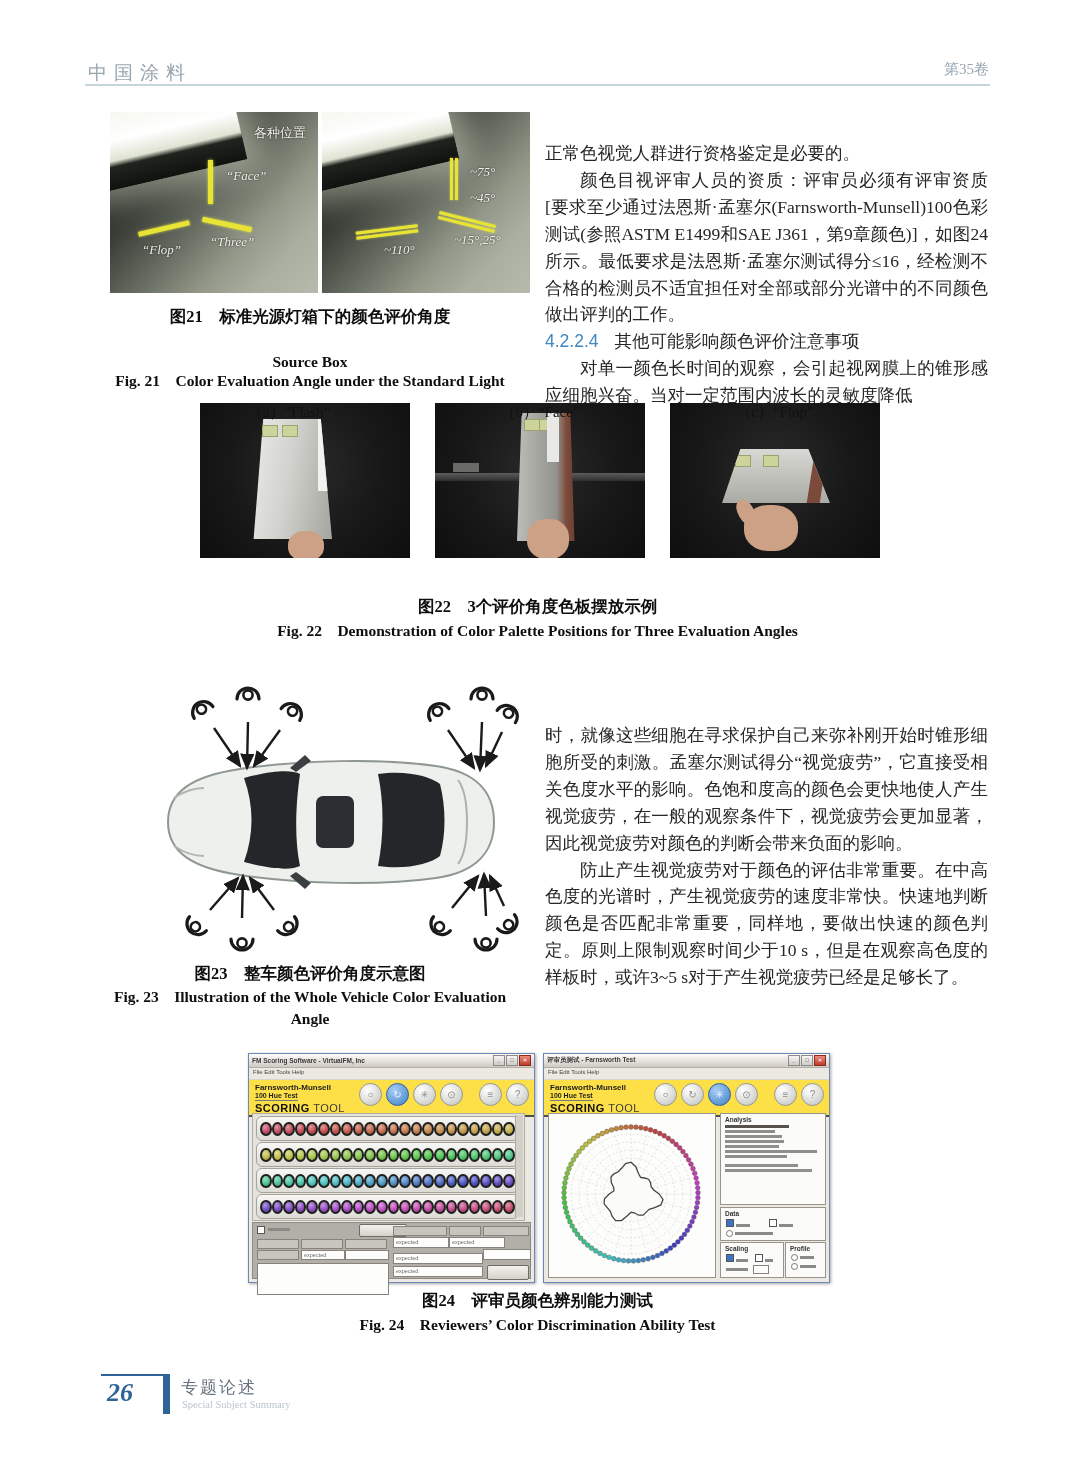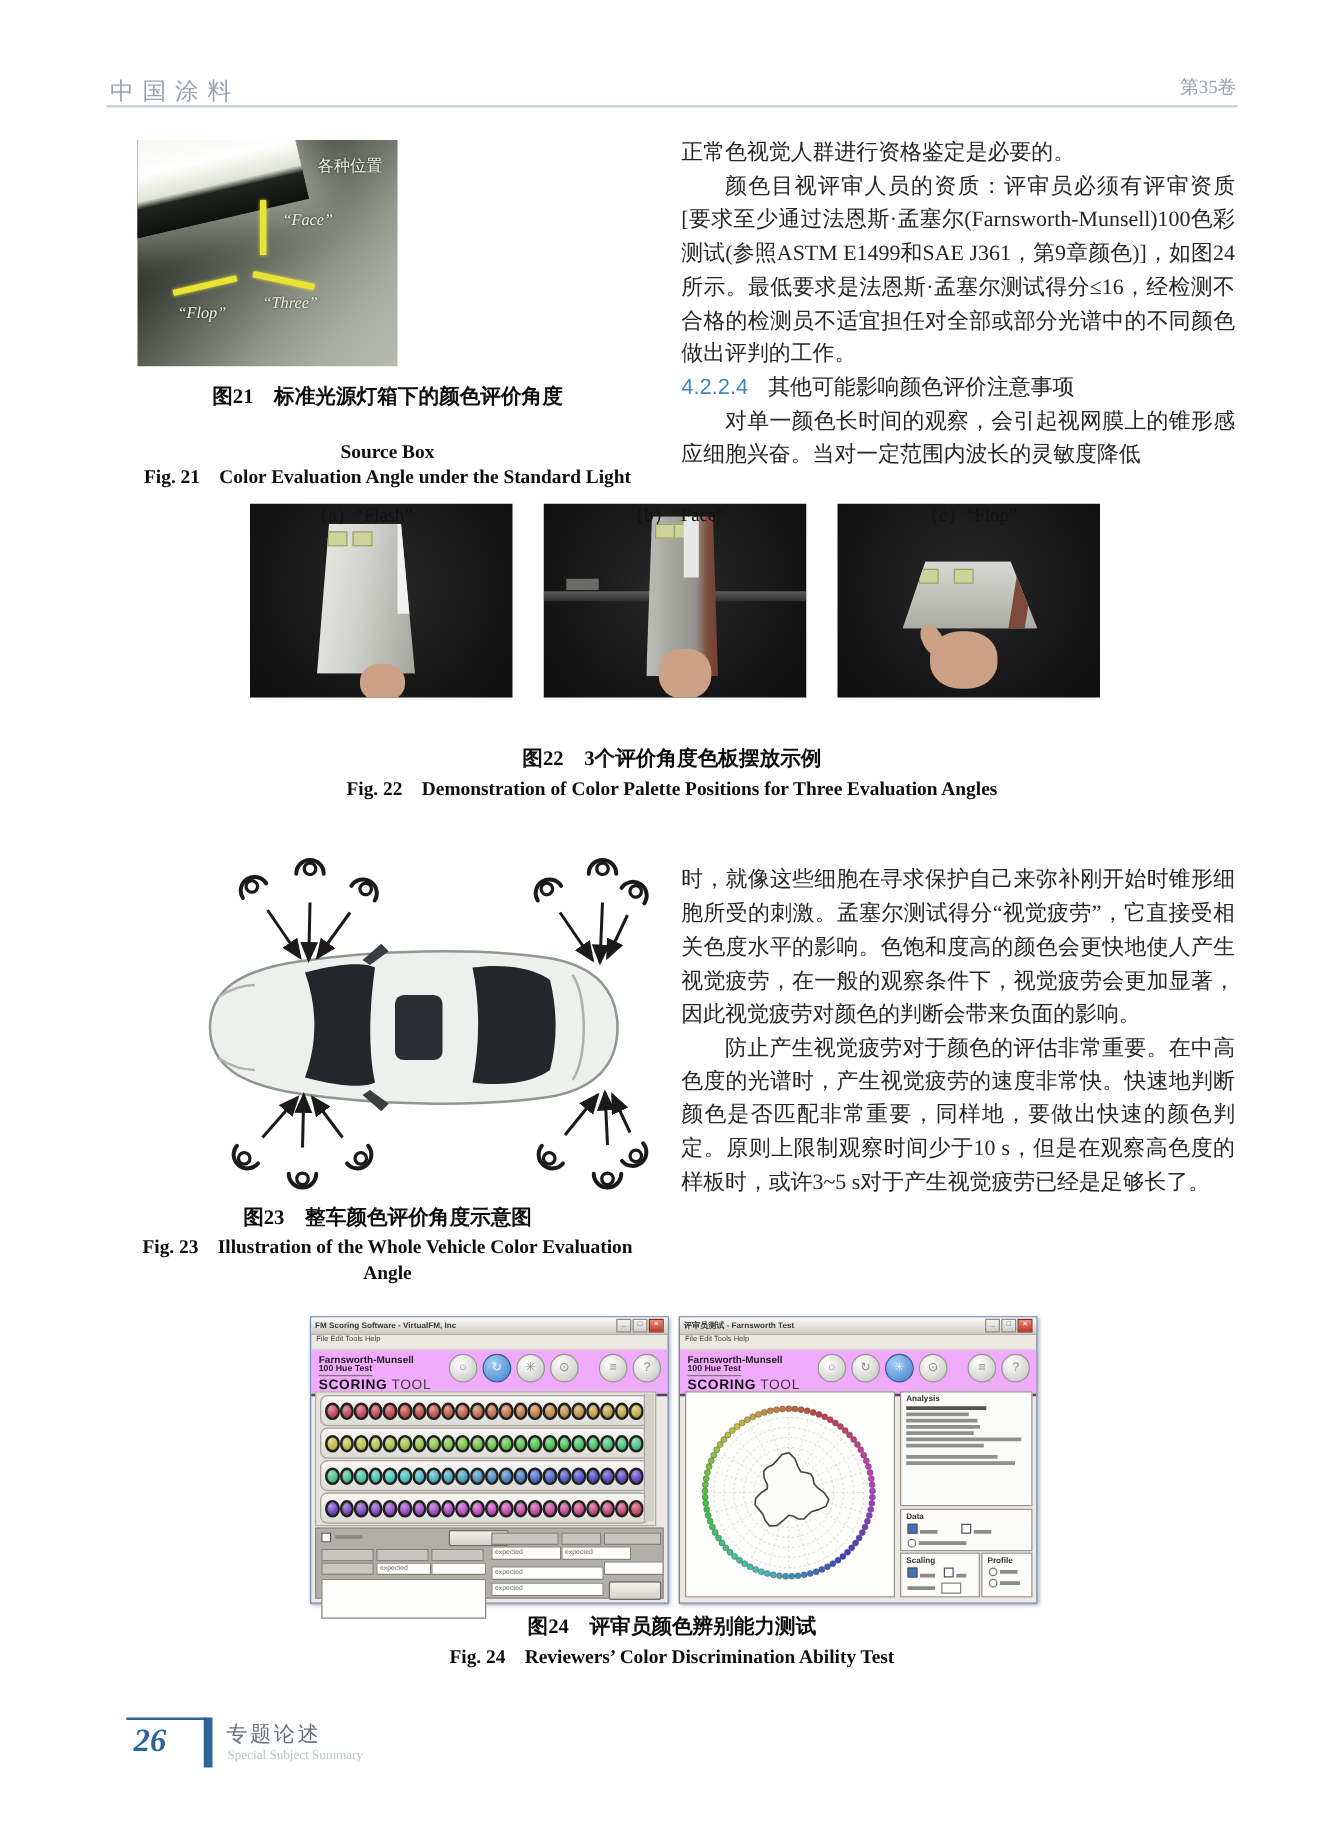--- a/index.html
+++ b/index.html
@@ -6,21 +6,21 @@
   .page{position:relative;width:1075px;height:1459px;background:#fff;overflow:hidden;
         font-family:"Liberation Serif",serif;color:#2b2b2b;}
   .abs{position:absolute;}
 
   
   .hd-journal{left:88px;top:60px;font-size:19px;color:#98a6af;letter-spacing:7px;}
   .hd-vol{right:86px;top:60px;font-size:15px;color:#98a6af;}
   .hd-rule{left:85px;top:84px;width:905px;height:2px;background:#c6d4dc;}
 
   
-  .rc{left:545px;width:443px;text-align:justify;font-size:17.5px;line-height:26.9px;color:#262626;}
+  .rc{left:545px;width:443px;text-align:justify;font-size:17.5px;line-height:26.9px;color:#262626;margin-top:32px;}
   .rc p{margin:0;}
   .ind{text-indent:2em;}
   .sec-line{font-size:17.5px;line-height:27px;}
   .sec-num{color:#3f87c3;margin-right:16px;font-family:"Liberation Sans",sans-serif;}
 
   
   .cap-cn{font-size:16.5px;font-weight:bold;color:#0e0e0e;text-align:center;}
   .cap-en{font-size:15.5px;font-weight:bold;color:#0e0e0e;text-align:center;}
 
   
@@ -51,21 +51,21 @@
   
   .win{position:absolute;width:285px;height:228px;background:#ece9e2;border:1px solid #6f87b8;
     box-shadow:1px 1px 3px rgba(0,0,0,.35);font-family:"Liberation Sans",sans-serif;}
   .tbar{height:13px;background:linear-gradient(#fcfcfa,#cfcbc2);border-bottom:1px solid #b3afa6;
     display:flex;align-items:center;padding:0 3px;font-size:6.5px;color:#3a3a3a;font-weight:bold;}
   .tbtns{margin-left:auto;display:flex;gap:1px;}
   .tb{width:10px;height:9px;border:1px solid #8b8b8b;background:linear-gradient(#f6f6f4,#cfccc5);
     font-size:6px;line-height:8px;text-align:center;color:#555;}
   .tb.close{background:linear-gradient(#ea8d7e,#bf3a2b);color:#fff;border-color:#8d2a1f;}
   .mbar{height:9px;font-size:6px;color:#444;padding:1px 4px;border-bottom:1px solid #d9d5cc;}
-  .whead{position:relative;height:35px;border-bottom:2px solid #4d4d4d;background:#f0abfc;}
+  .whead{position:relative;height:35px;border-bottom:2px solid #4d4d4d;background:#fde047;}
   .prod1{position:absolute;left:6px;top:3px;font-size:8px;font-weight:bold;color:#1d1d1d;}
   .prod2{position:absolute;left:6px;top:12px;font-size:7px;font-weight:bold;color:#1d1d1d;
     border-bottom:1px solid #777;padding-bottom:1px;}
   .stool{position:absolute;left:6px;top:22px;font-size:11px;color:#101010;letter-spacing:.5px;}
   .stool b{font-weight:bold;} .stool span{font-weight:normal;color:#3c3c3c;}
   .icons{position:absolute;right:5px;top:3px;display:flex;gap:4px;}
   .icons .gap{width:8px;}
   .icn{width:21px;height:21px;border-radius:50%;border:1px solid #979792;
     background:radial-gradient(circle at 35% 30%,#ffffff,#d6d6d2 65%,#bcbcb8);
     font-size:10px;line-height:21px;text-align:center;color:#8e8e8a;}
@@ -113,20 +113,39 @@
 
   <div class="photo21" style="left:110px;top:112px;">
     <div class="lamp"></div>
     <div class="plab" style="right:12px;top:12px;font-style:normal;">各种位置</div>
     <div class="ybar" style="left:98px;top:48px;width:5px;height:44px;"></div>
     <div class="plab" style="left:116px;top:56px;">“Face”</div>
     <div class="ybar" style="left:92px;top:110px;width:50px;height:5px;transform:rotate(12deg);"></div>
     <div class="plab" style="left:100px;top:122px;">“Three”</div>
     <div class="ybar" style="left:28px;top:114px;width:52px;height:5px;transform:rotate(-13deg);"></div>
     <div class="plab" style="left:32px;top:130px;">“Flop”</div>
+  </div>
+  <div class="photo21" style="left:322px;top:112px;">
+    <div class="lamp"></div>
+    <div class="ybar2" style="left:128px;top:46px;">
+        <i style="width:3px;height:42px;"></i>
+        <i style="width:3px;height:42px;"></i>
+      </div>
+    <div class="plab" style="left:148px;top:52px;">~75°</div>
+    <div class="plab" style="left:148px;top:78px;">~45°</div>
+    <div class="ybar2" style="left:116px;top:106px;transform:rotate(14deg);flex-direction:column;">
+        <i style="width:58px;height:3px;"></i>
+        <i style="width:58px;height:3px;"></i>
+      </div>
+    <div class="ybar2" style="left:34px;top:116px;transform:rotate(-7deg);flex-direction:column;">
+        <i style="width:62px;height:3px;"></i>
+        <i style="width:62px;height:3px;"></i>
+      </div>
+    <div class="plab" style="left:62px;top:130px;">~110°</div>
+    <div class="plab" style="left:132px;top:120px;">~15°,25°</div>
   </div>
 
   <div class="abs cap-cn" style="left:85px;top:306px;width:450px;">图21　标准光源灯箱下的颜色评价角度</div>
   <div class="abs cap-en" style="left:85px;top:330px;width:450px;margin-top:41px;">Fig. 21　Color Evaluation Angle under the Standard Light</div>
   <div class="abs cap-en" style="left:85px;top:353px;width:450px;">Source Box</div>
 
   <div class="abs rc" style="top:108px;">
     <p>正常色视觉人群进行资格鉴定是必要的。</p>
     <p class="ind">颜色目视评审人员的资质：评审员必须有评审资质[要求至少通过法恩斯·孟塞尔(Farnsworth-Munsell)100色彩测试(参照ASTM E1499和SAE J361，第9章颜色)]，如图24所示。最低要求是法恩斯·孟塞尔测试得分≤16，经检测不合格的检测员不适宜担任对全部或部分光谱中的不同颜色做出评判的工作。</p>
     <p class="sec-line"><span class="sec-num">4.2.2.4</span><span>其他可能影响颜色评价注意事项</span></p>

